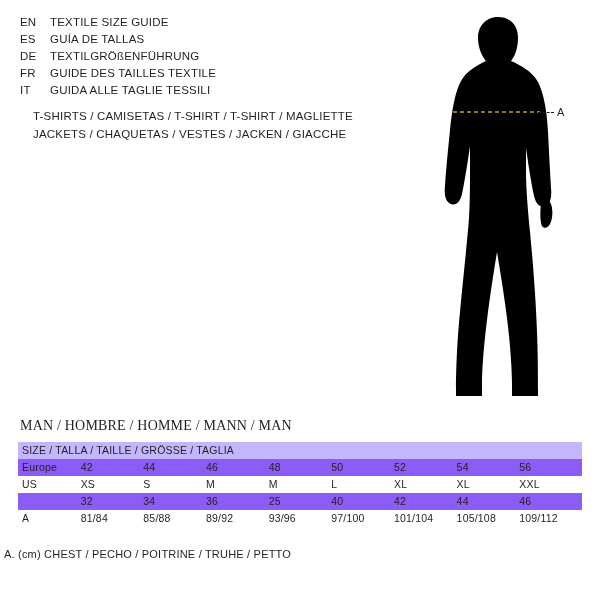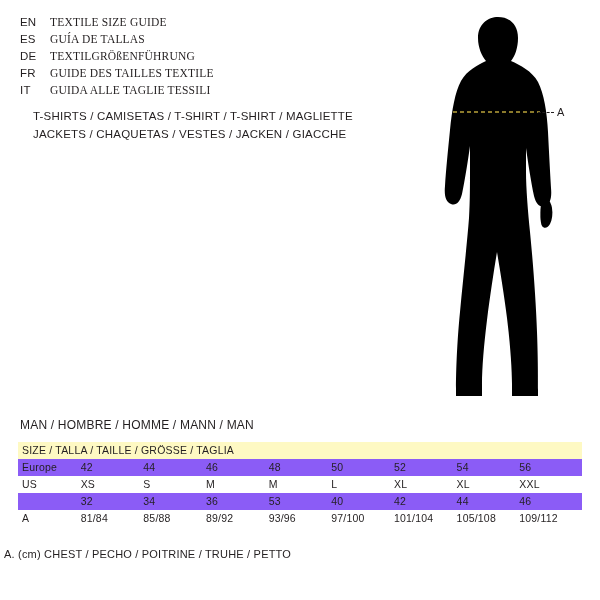--- a/index.html
+++ b/index.html
@@ -36,21 +36,20 @@
     font-size: 11.5px;
     letter-spacing: 0.2px;
   }
   .lang-code {
     width: 30px;
     flex: 0 0 30px;
   }
   .lang-text {
     flex: 1 1 auto;
     white-space: nowrap;
-    font-family: Liberation Serif, serif;
   }
 
   
   .cat-block {
     position: absolute;
     left: 33px;
     top: 110px;
     width: 400px;
   }
   .cat-line {
@@ -82,42 +81,43 @@
     width: 16px;
     height: 1px;
     border-top: 1.4px dashed #231f20;
   }
 
   
   .man-title {
     position: absolute;
     left: 20px;
     top: 418px;
-    font-size: 12px;
-    letter-spacing: 0.2px;
-    white-space: nowrap;
+    font-size: 14px;
+    letter-spacing: 0.2px;
+    white-space: nowrap;
+    font-family: Liberation Serif, serif;
   }
   table.size-table {
     position: absolute;
     left: 18px;
     top: 442px;
     width: 564px;
     border-collapse: collapse;
     font-size: 10.5px;
     table-layout: fixed;
   }
   table.size-table td {
     padding: 0;
     height: 17px;
     line-height: 17px;
     letter-spacing: 0.2px;
     color: #231f20;
   }
   .row-head td {
-    background: #fef9c3;
+    background: #c4b5fd;
     font-size: 10.5px;
     margin-left: 12px;
   }
   .row-alt td {
     background: #8b5cf6;
   }
   .row-plain td {
     background: #ffffff;
     margin-left: 20px;
   }
@@ -251,21 +251,21 @@
       <td class="cell">L</td>
       <td class="cell">XL</td>
       <td class="cell">XL</td>
       <td class="cell">XXL</td>
     </tr>
     <tr class="row-alt">
       <td class="col-label"></td>
       <td class="cell">32</td>
       <td class="cell">34</td>
       <td class="cell">36</td>
-      <td class="cell">53</td>
+      <td class="cell">25</td>
       <td class="cell">40</td>
       <td class="cell">42</td>
       <td class="cell">44</td>
       <td class="cell">46</td>
     </tr>
     <tr class="row-plain">
       <td class="col-label">A</td>
       <td class="cell">81/84</td>
       <td class="cell">85/88</td>
       <td class="cell">89/92</td>

